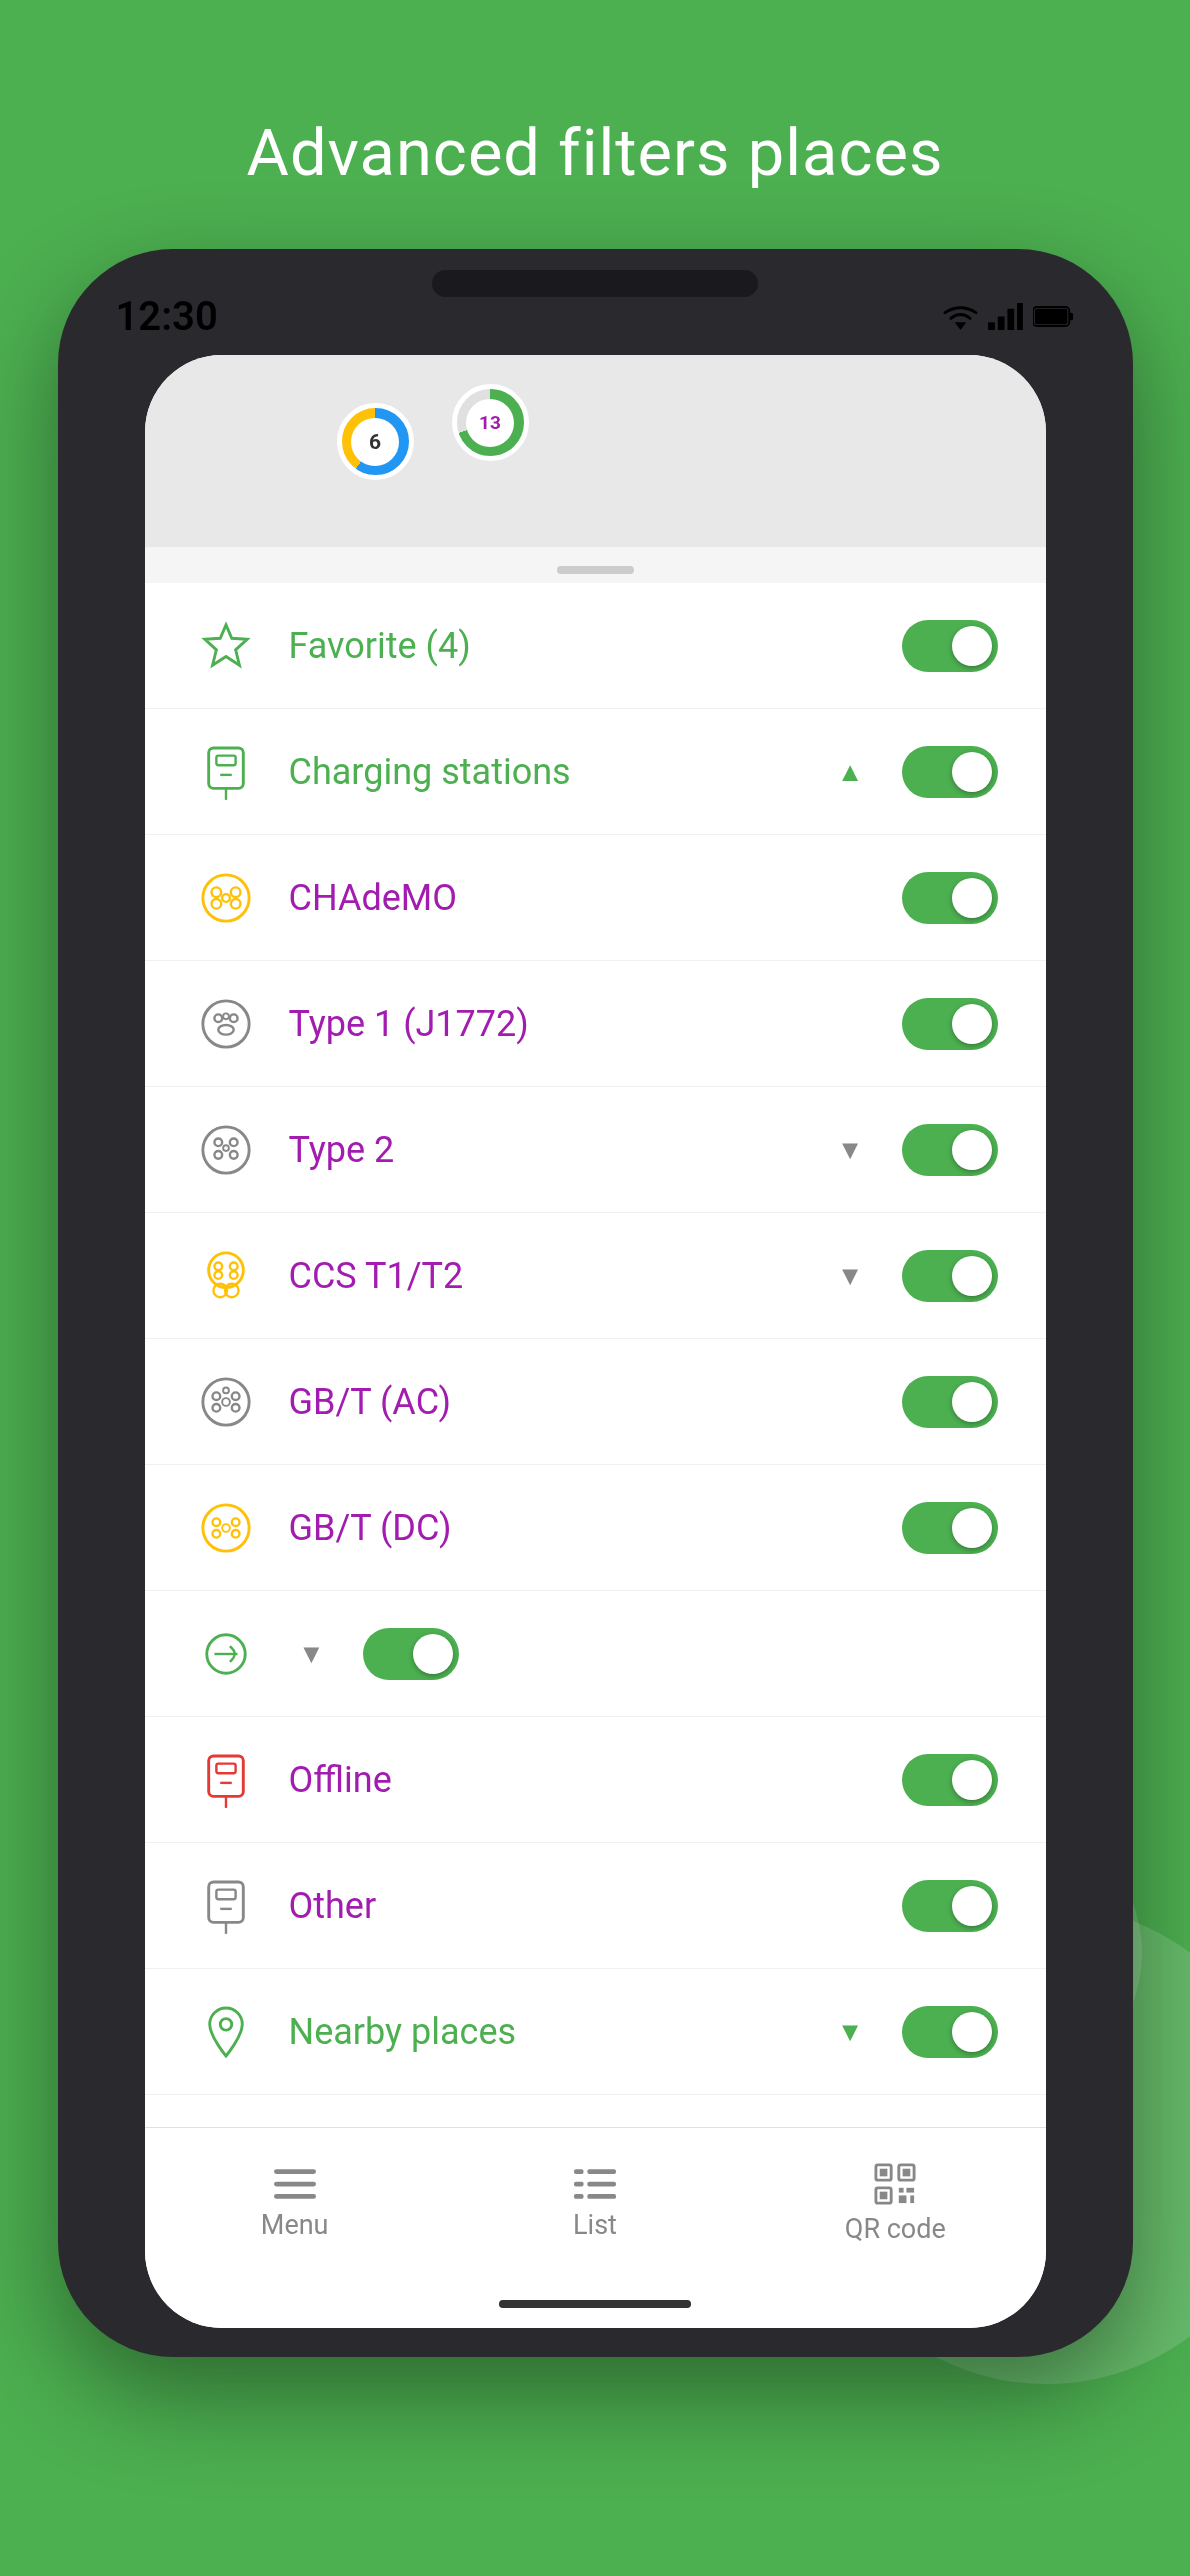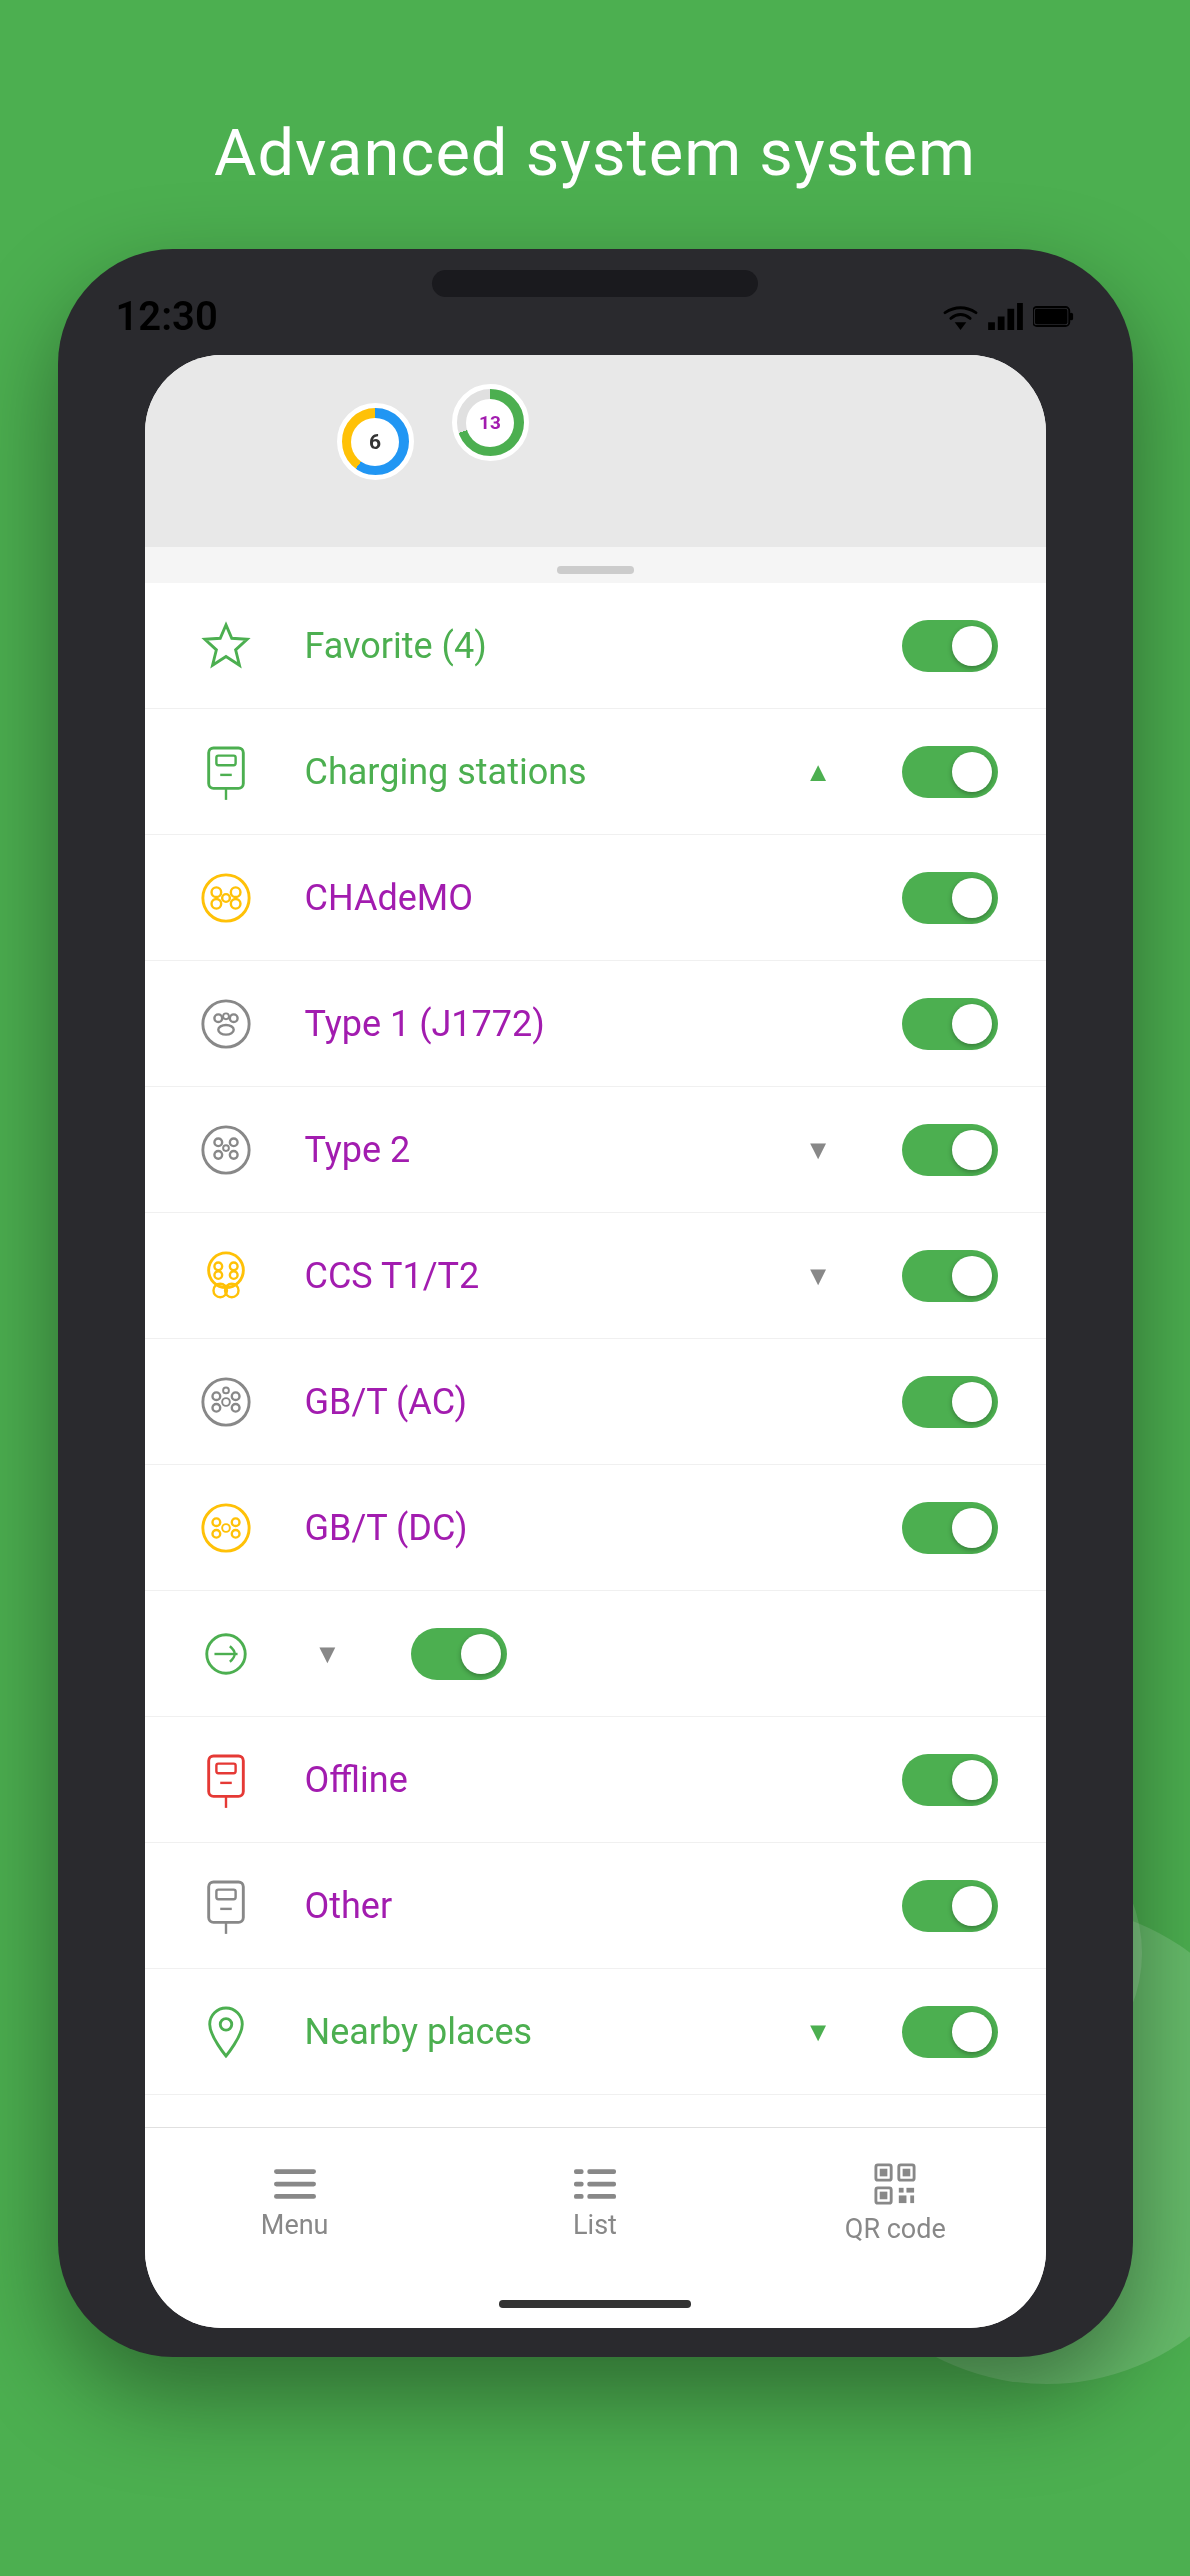--- a/index.html
+++ b/index.html
@@ -168,21 +168,20 @@
       padding: 0;
     }
     .filter-list::-webkit-scrollbar { display: none; }
 
     .filter-item {
       display: flex;
       align-items: center;
       padding: 29px 48px;
       border-bottom: 1px solid #f0f0f0;
       background: white;
-      gap: 16px;
     }
     .filter-icon {
       width: 67px;
       height: 67px;
       display: flex;
       align-items: center;
       justify-content: center;
       margin-right: 29px;
       flex-shrink: 0;
     }
@@ -274,21 +273,21 @@
       background: #333;
       border-radius: 3.8px;
     }
   </style>
 </head>
 <body>
 
 <div class="bg-blob bg-blob-1"></div>
 <div class="bg-blob bg-blob-2"></div>
 
-<h1 class="page-title">Advanced system system</h1>
+<h1 class="page-title">Advanced filters places</h1>
 
 <div class="phone-frame">
   <div class="phone-notch"></div>
 
   <div class="status-bar">
     <span class="status-time">12:30</span>
     <div class="status-icons">
 
       <svg width="35" height="27" viewBox="0 0 36 28" fill="black">
         <polygon points="18,28 24,20 12,20" fill="black"></polygon>

